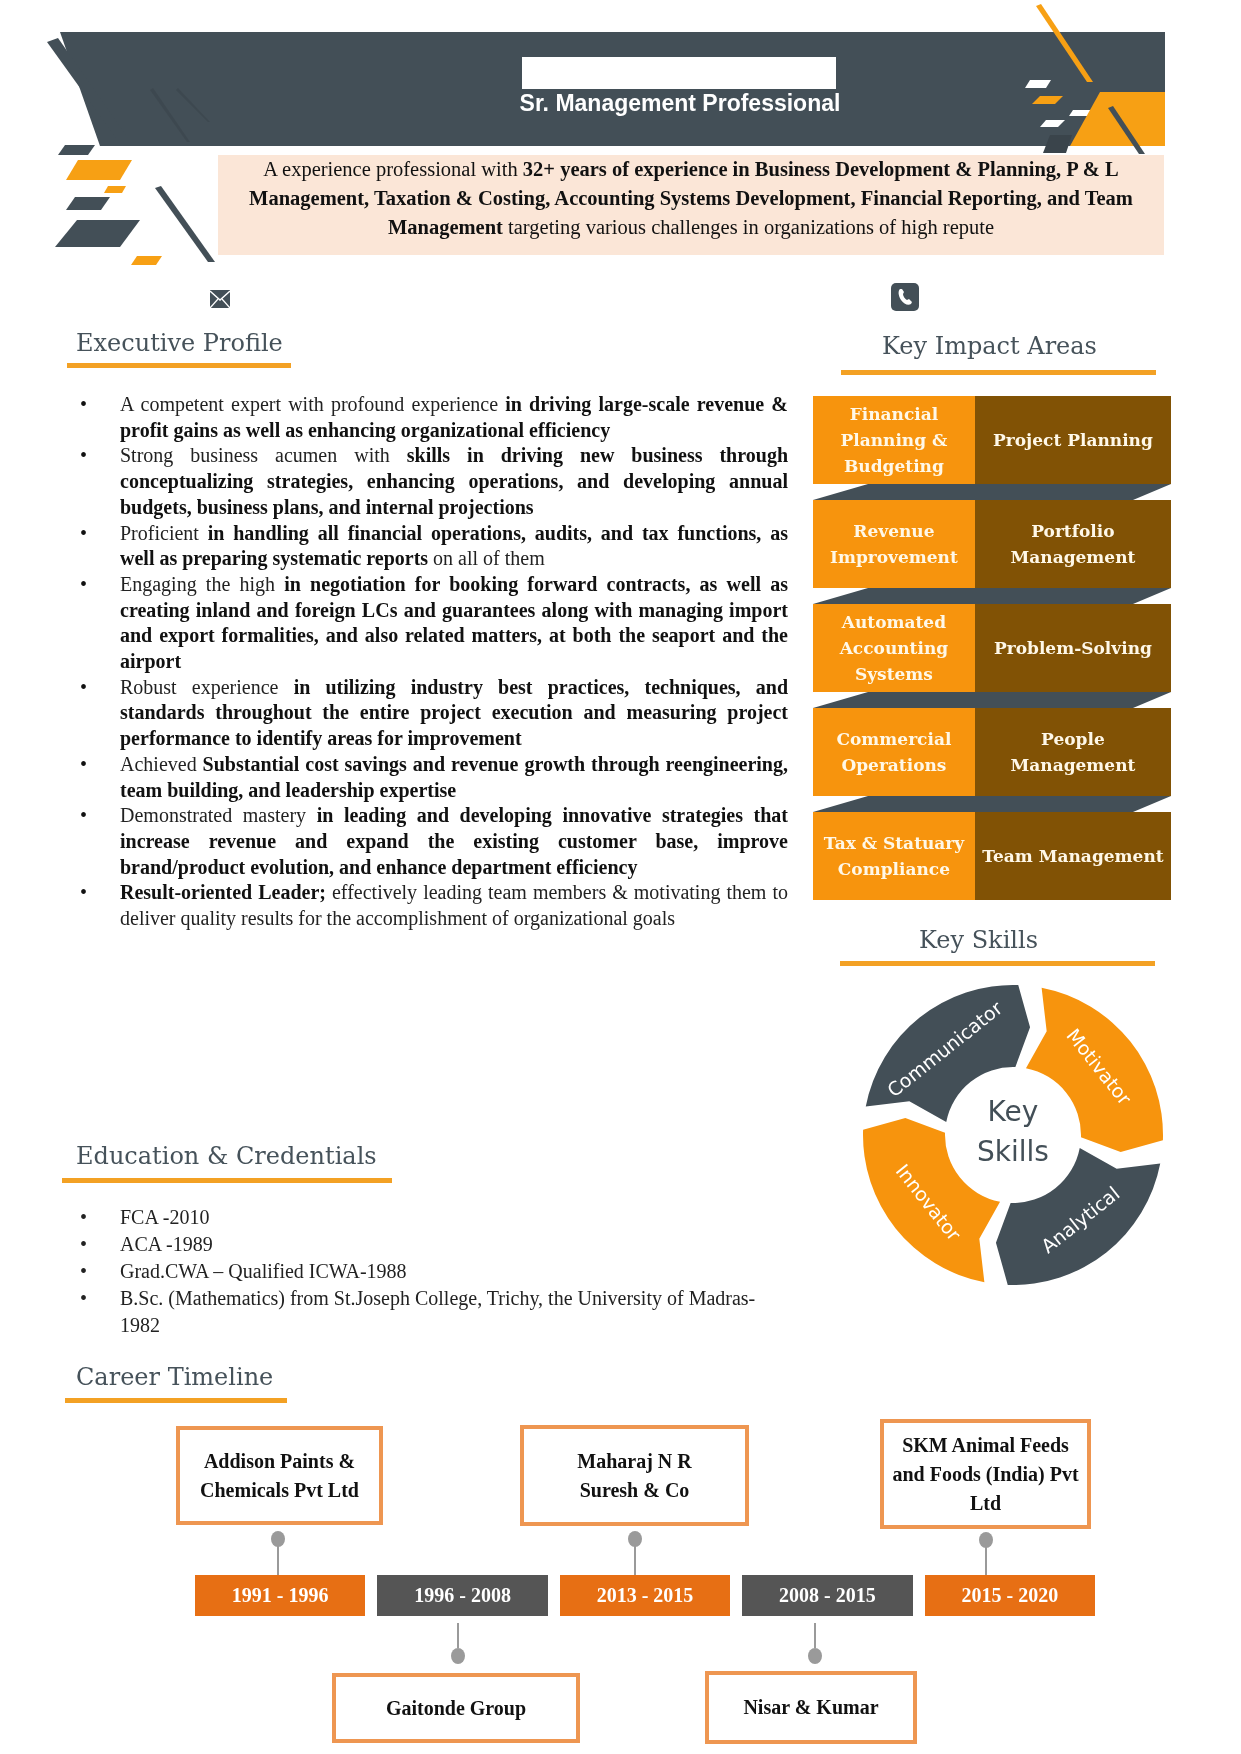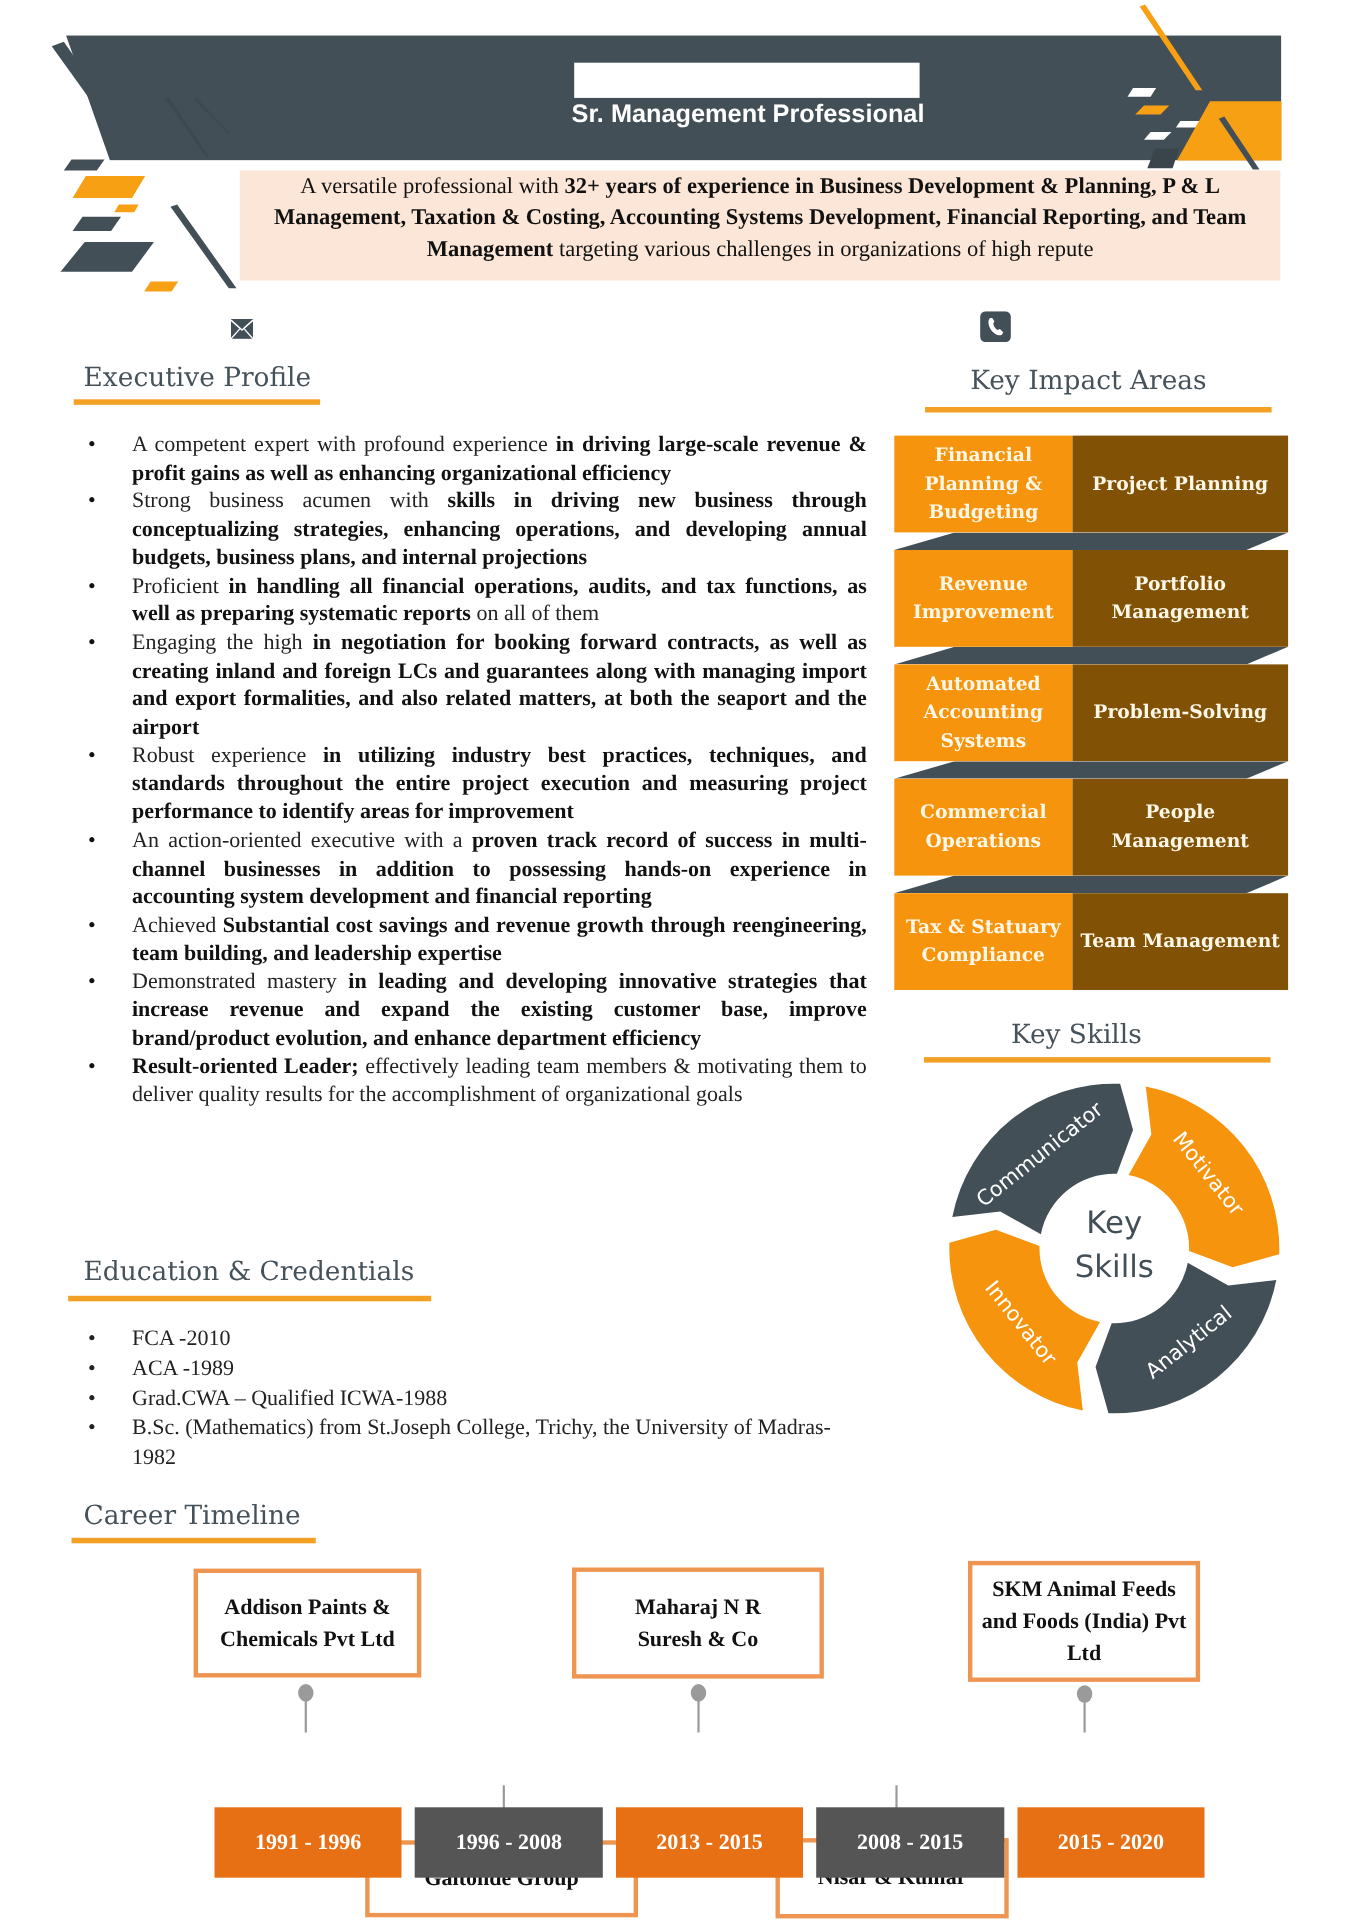--- a/index.html
+++ b/index.html
@@ -44,21 +44,21 @@
   .kia-right { width: 216px; background: #815205; }
   .kia-fold { position: absolute; left: 0; width: 358px; height: 16px; background: #434f57;
     clip-path: polygon(55px 0, 100% 0, 320px 100%, 0 100%); }
 
   
   .skills-svg { position: absolute; left: 850px; top: 985px; width: 320px; height: 300px; }
 
   
   .tl-box { position: absolute; background: #fff; border: 4px solid #ee9651; display: flex; align-items: center; justify-content: center;
     text-align: center; font-family: "Liberation Serif", serif; font-weight: bold; font-size: 20px; line-height: 29px; color: #111; }
-  .tl-bar { position: absolute; left: 195px; top: 1643px; width: 900px; height: 64px; display: flex; gap: 12px; }
+  .tl-bar { position: absolute; left: 195px; top: 1575px; width: 900px; height: 41px; display: flex; gap: 12px; }
   .tl-seg { flex: 1; display: flex; align-items: center; justify-content: center; color: #fff;
     font-family: "Liberation Serif", serif; font-weight: bold; font-size: 20px; }
   .seg-orange { background: #e76f14; }
   .seg-grey { background: #555555; }
   .tl-pin { position: absolute; width: 2px; background: #9a9a9a; }
   .tl-dot { position: absolute; width: 14px; height: 16px; border-radius: 50%; background: #9a9a9a; }
 </style>
 </head>
 <body>
 
@@ -82,21 +82,21 @@
   <polygon points="1073,110 1092,110 1088,116 1069,116" fill="#ffffff"></polygon>
   <polygon points="1046,120 1065,120 1058,127 1040,127" fill="#ffffff"></polygon>
   <polygon points="1050,135 1072,135 1066,153 1043,153" fill="#3a444b"></polygon>
   <polygon points="1100,92 1165,92 1165,146 1070,146" fill="#f7a014"></polygon>
   <polygon points="1108,108 1113,106 1145,154 1139,154" fill="#434f57"></polygon>
 </svg>
 <div class="name-box"></div>
 <div class="job-title">Sr. Management Professional</div>
 
 <div class="summary">
-  <span>A versatile professional with </span><b>32+ years of experience in Business Development &amp; Planning, P &amp; L Management, Taxation &amp; Costing, Accounting Systems Development, Financial Reporting, and Team Management</b><span> targeting various challenges in organizations of high repute</span>
+  <span>A experience professional with </span><b>32+ years of experience in Business Development &amp; Planning, P &amp; L Management, Taxation &amp; Costing, Accounting Systems Development, Financial Reporting, and Team Management</b><span> targeting various challenges in organizations of high repute</span>
 </div>
 
 <svg class="icon-mail" viewBox="0 0 20 20">
   <rect x="0" y="1" width="20" height="18" fill="#434f57"></rect>
   <polyline points="0,2 10,11 20,2" fill="none" stroke="#fff" stroke-width="1.4"></polyline>
   <line x1="0" y1="19" x2="8" y2="10" stroke="#fff" stroke-width="1.2"></line>
   <line x1="20" y1="19" x2="12" y2="10" stroke="#fff" stroke-width="1.2"></line>
 </svg>
 <svg class="icon-phone" viewBox="0 0 28 28">
   <rect x="0" y="0" width="28" height="28" rx="5" fill="#434f57"></rect>
@@ -105,21 +105,20 @@
 
 <div class="sec-h" style="left:76px; top:329px;">Executive Profile</div>
 <div class="sec-line" style="left:67px; top:363px; width:224px;"></div>
 
 <ul class="exec-list">
   <li><span>A competent expert with profound experience </span><b>in driving large-scale revenue &amp; profit gains as well as enhancing organizational efficiency</b><span></span></li>
   <li><span>Strong business acumen with </span><b>skills in driving new business through conceptualizing strategies, enhancing operations, and developing annual budgets, business plans, and internal projections</b><span></span></li>
   <li><span>Proficient </span><b>in handling all financial operations, audits, and tax functions, as well as preparing systematic reports</b><span> on all of them</span></li>
   <li><span>Engaging the high </span><b>in negotiation for booking forward contracts, as well as creating inland and foreign LCs and guarantees along with managing import and export formalities, and also related matters, at both the seaport and the airport</b><span></span></li>
   <li><span>Robust experience </span><b>in utilizing industry best practices, techniques, and standards throughout the entire project execution and measuring project performance to identify areas for improvement</b><span></span></li>
-  <li><span>An action-oriented executive with a </span><b>proven track record of success in multi-channel businesses in addition to possessing hands-on experience in accounting system development and financial reporting</b><span></span></li>
   <li><span>Achieved </span><b>Substantial cost savings and revenue growth through reengineering, team building, and leadership expertise</b><span></span></li>
   <li><span>Demonstrated mastery </span><b>in leading and developing innovative strategies that increase revenue and expand the existing customer base, improve brand/product evolution, and enhance department efficiency</b><span></span></li>
   <li><span></span><b>Result-oriented Leader;</b><span> effectively leading team members &amp; motivating them to deliver quality results for the accomplishment of organizational goals</span></li>
 </ul>
 
 <div class="sec-h" style="left:76px; top:1142px;">Education &amp; Credentials</div>
 <div class="sec-line" style="left:62px; top:1178px; width:330px;"></div>
 <ul class="edu-list">
   <li>FCA -2010</li>
   <li>ACA -1989</li>

